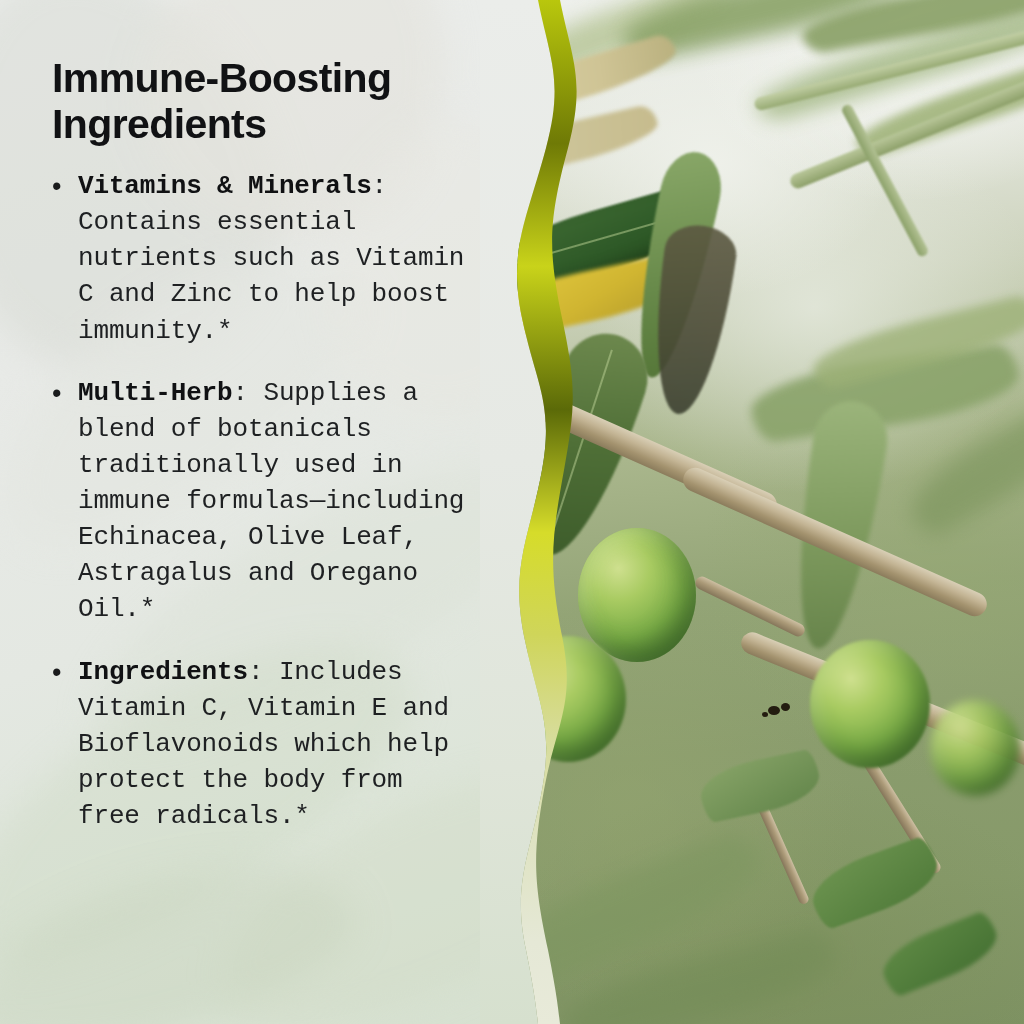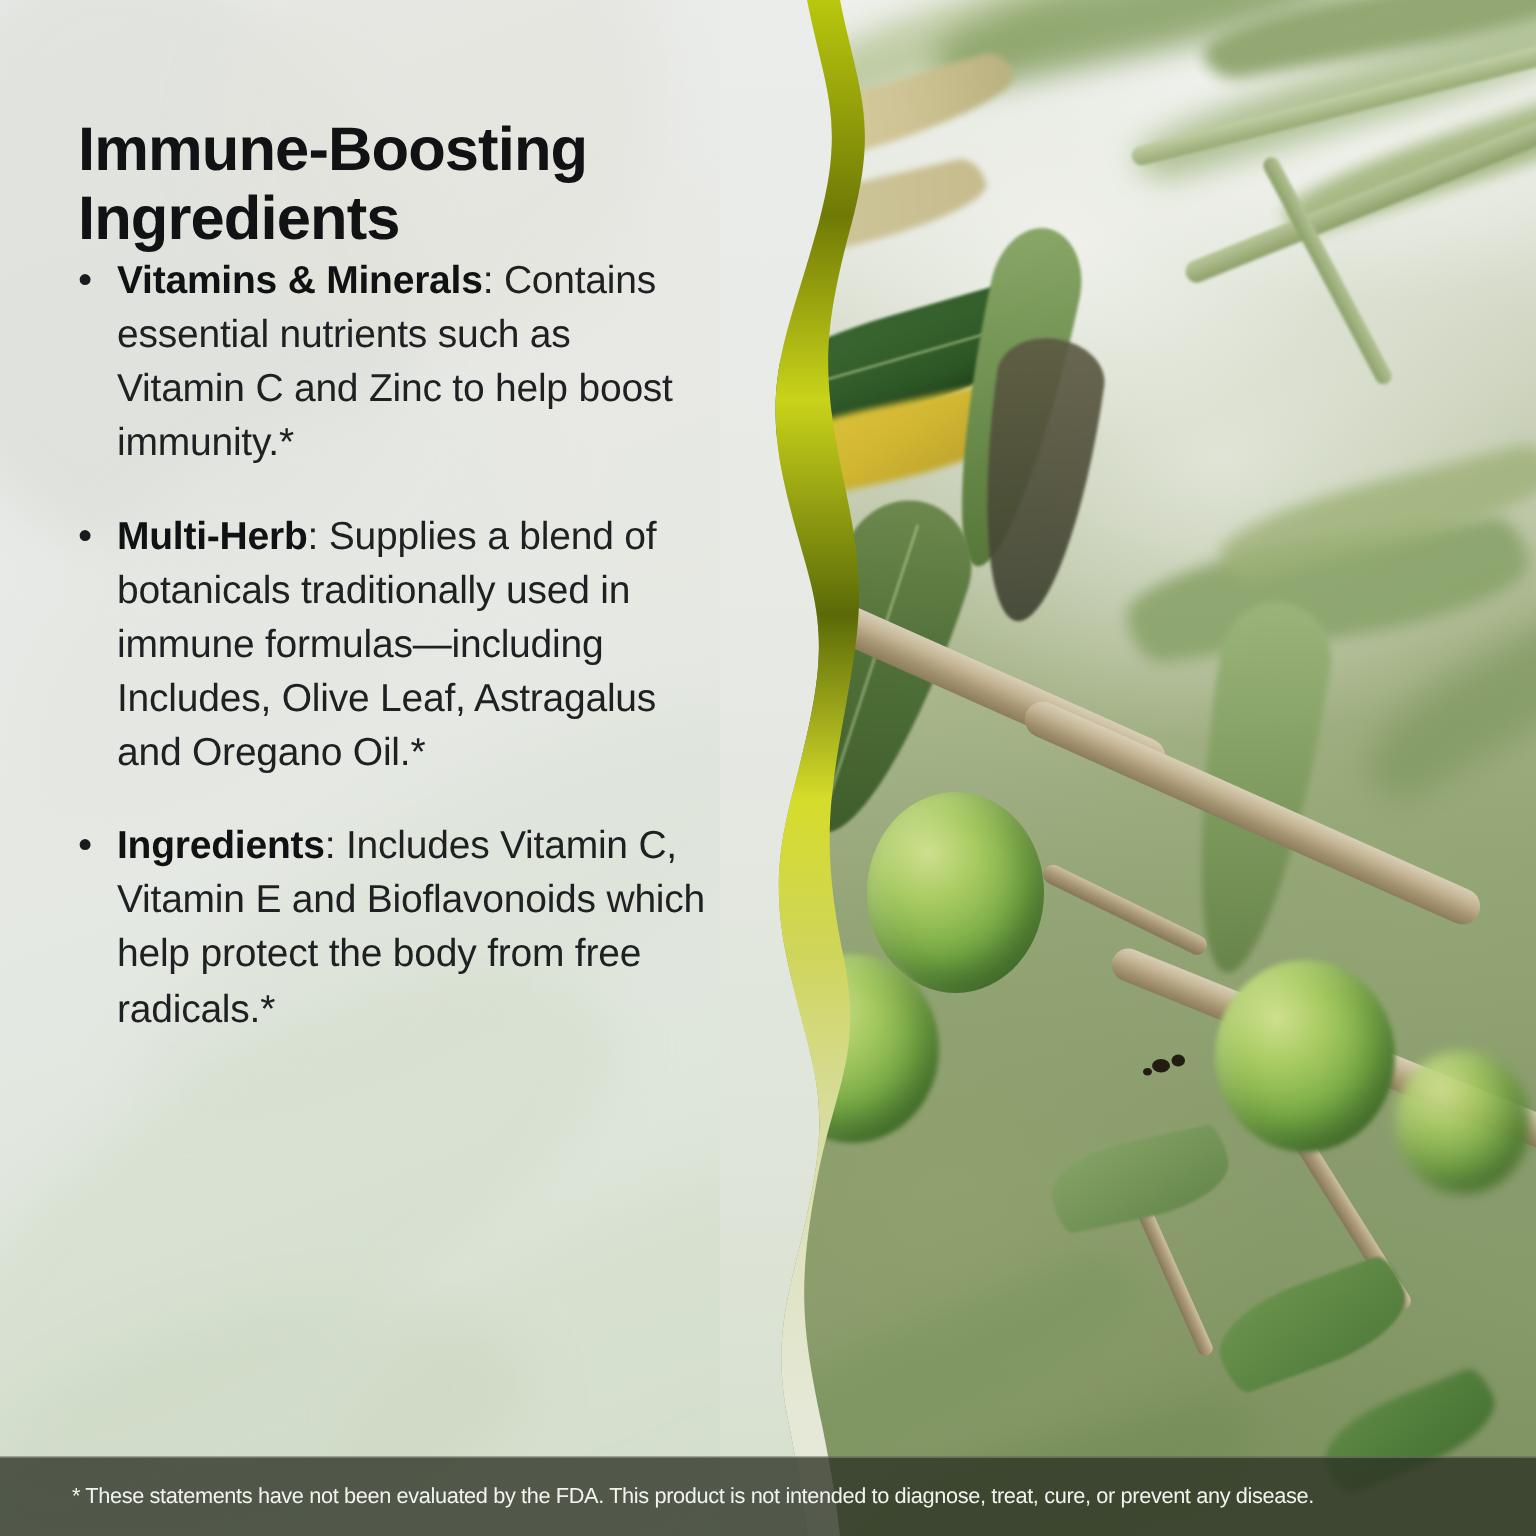--- a/index.html
+++ b/index.html
@@ -74,35 +74,36 @@
 
   .ant{position:absolute;background:#231c10;border-radius:50%;}
 
   
   .divider{position:absolute;left:480px;top:0;width:140px;height:1024px;pointer-events:none;}
 
   
   .content{position:absolute;left:0;top:0;width:600px;height:1024px;}
 
   .title{
-    position:absolute;left:52px;top:50px;width:430px;
+    position:absolute;left:52px;top:29px;width:430px;
     font-size:41px;font-weight:800;line-height:1.12;
     letter-spacing:-0.6px;color:#111214;
   }
 
   .bullets{position:absolute;left:52px;top:168px;width:420px;}
   .bullet{display:flex;margin-bottom:26px;}
   .bullet:last-child{margin-bottom:0;}
   .dot{
     flex:0 0 auto;width:26px;font-size:27px;line-height:1.38;
     color:#1a1b1c;text-align:left;
   }
   .btext{
     flex:1 1 auto;font-size:26px;line-height:1.39;color:#1e2022;
     letter-spacing:-0.15px;
+    font-family:Liberation Mono, monospace;
   }
   .btext b{font-weight:700;color:#101113;}
 
   
   .footer{
     position:absolute;left:0;bottom:0;width:1024px;height:52px;
     background:rgba(44,50,36,.78);
     border-top:1px solid rgba(255,255,255,.22);
     display:flex;align-items:center;
   }
@@ -240,28 +241,25 @@
 
     <div class="bullets">
 
       <div class="bullet">
         <span class="dot">•</span>
         <span class="btext"><b>Vitamins &amp; Minerals</b><span>: </span><span>Contains essential nutrients such as Vitamin C and Zinc to help boost immunity.*</span></span>
       </div>
 
       <div class="bullet">
         <span class="dot">•</span>
-        <span class="btext"><b>Multi-Herb</b><span>: </span><span>Supplies a blend of botanicals traditionally used in immune formulas—including Includes, Olive Leaf, Astragalus and Oregano Oil.*</span></span>
+        <span class="btext"><b>Multi-Herb</b><span>: </span><span>Supplies a blend of botanicals traditionally used in immune formulas—including Echinacea, Olive Leaf, Astragalus and Oregano Oil.*</span></span>
       </div>
 
       <div class="bullet">
         <span class="dot">•</span>
         <span class="btext"><b>Ingredients</b><span>: </span><span>Includes Vitamin C, Vitamin E and Bioflavonoids which help protect the body from free radicals.*</span></span>
       </div>
 
     </div>
   </div>
 
-  <div class="footer">
-    <div class="footer-text">* These statements have not been evaluated by the FDA. This product is not intended to diagnose, treat, cure, or prevent any disease.</div>
-  </div>
 
 </div>
 
 </body></html>

